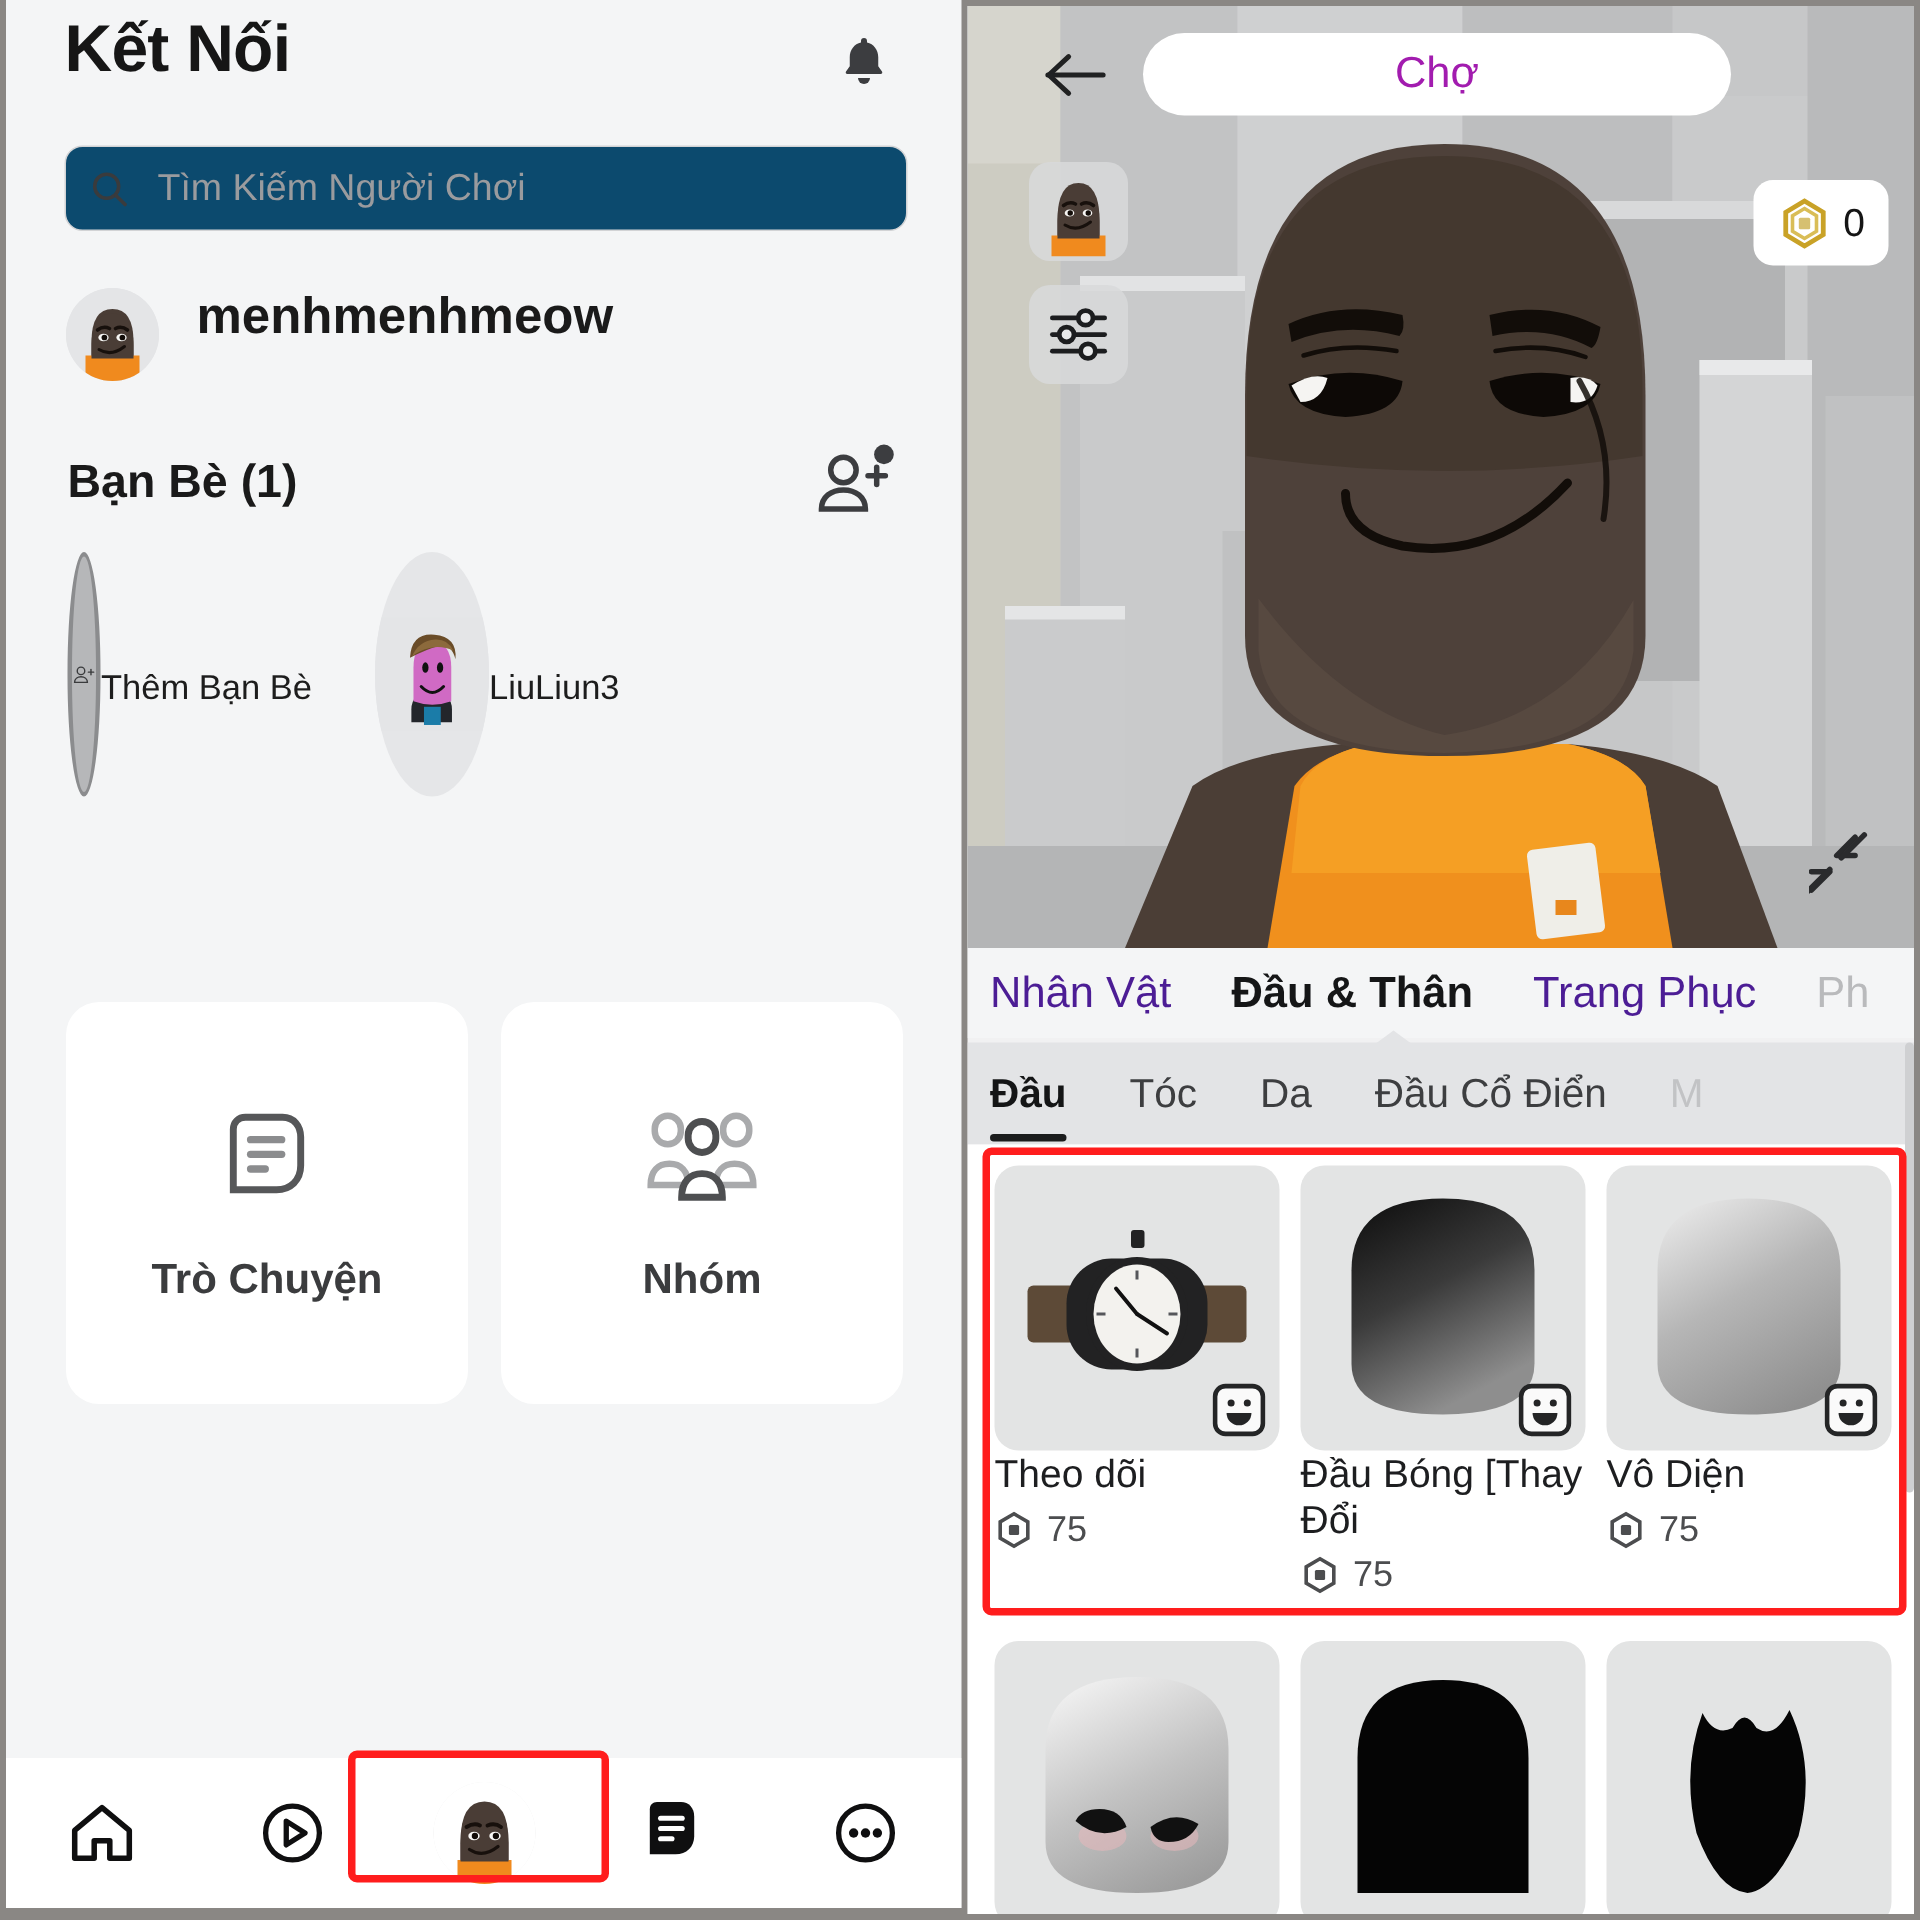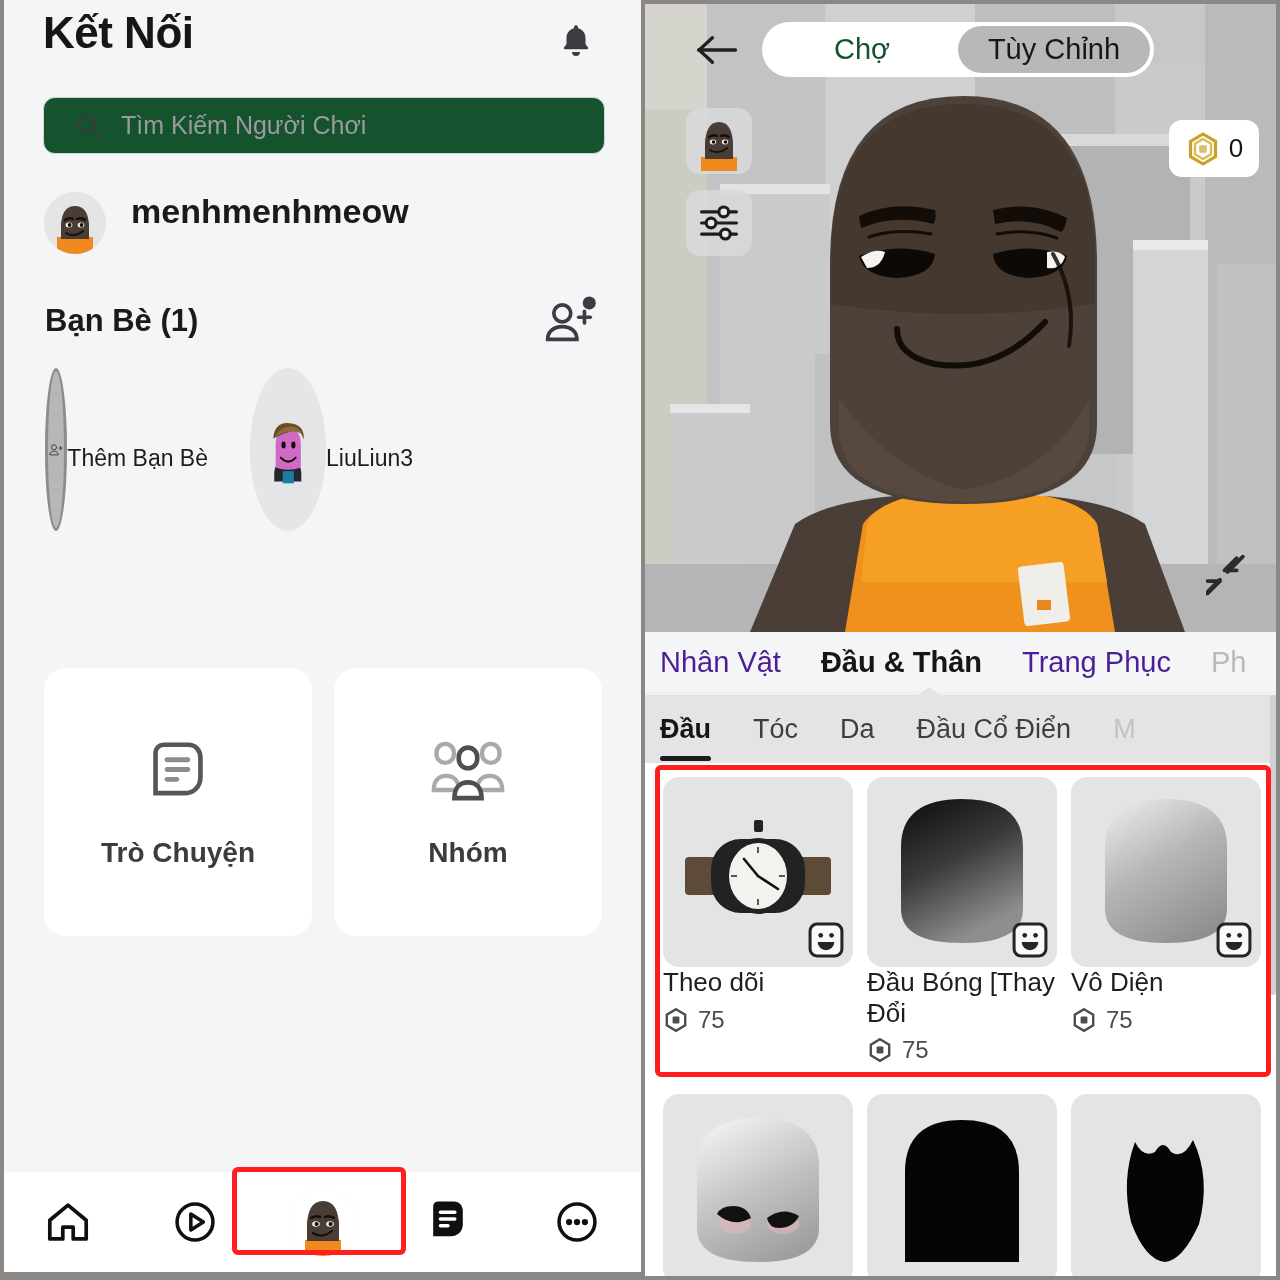--- a/index.html
+++ b/index.html
@@ -23,22 +23,22 @@
     position:absolute; left:39px; top:8px;
     font-size:44px; font-weight:bold; color:#161616; letter-spacing:-0.5px;
   }
   .bell-btn {
     position:absolute; right:40px; top:16px; width:50px; height:50px;
     display:flex; align-items:center; justify-content:center;
   }
 
   .search-box {
     position:absolute; left:39px; top:97px; width:562px; height:57px;
-    background:#14532d; border:1px solid #d2d3d5; border-radius:12px;
-    display:flex; align-items:center; padding-left:30px; gap:17px;
+    background:#0c4a6e; border:1px solid #d2d3d5; border-radius:12px;
+    display:flex; align-items:center; padding-left:14px; gap:17px;
   }
   .search-ph { font-size:25px; color:#9a9b9e; }
 
   .me-row {
     position:absolute; left:40px; top:192px; display:flex; align-items:flex-start; gap:25px;
   }
   .me-avatar {
     width:62px; height:62px; border-radius:50%; overflow:hidden;
     background:#e3e4e6; position:relative;
   }
@@ -92,21 +92,21 @@
     position:absolute; left:0; top:0; width:631px; height:628px; overflow:hidden;
     background:#c4c5c6;
   }
 
   .seg-wrap {
     position:absolute; left:117px; top:18px; width:392px; height:55px;
     background:#fff; border-radius:28px; display:flex; padding:4px; z-index:12;
   }
   .seg {
     flex:1; display:flex; align-items:center; justify-content:center;
-    font-size:29px; border-radius:24px; color:#14532d;
+    font-size:29px; border-radius:24px; color:#a21caf;
   }
   .seg.active { background:#b7b8b9; color:#17181a; font-weight:500; }
   .back-arrow {
     position:absolute; left:48px; top:22px; width:48px; height:48px; z-index:12;
     display:flex; align-items:center; justify-content:center;
   }
   .stage-side-btn {
     position:absolute; left:41px; width:66px; height:66px; border-radius:14px;
     background:rgba(216,217,218,0.85); overflow:hidden; z-index:12;
     display:flex; align-items:center; justify-content:center;
@@ -390,21 +390,20 @@
 
       <div class="back-arrow">
         <svg width="46" height="36" viewBox="0 0 30 22">
           <line x1="3" y1="11" x2="27" y2="11" stroke="#202122" stroke-width="2.2" stroke-linecap="round"></line>
           <polyline points="12,3 3.4,11 12,19" fill="none" stroke="#202122" stroke-width="2.2" stroke-linecap="round" stroke-linejoin="round"></polyline>
         </svg>
       </div>
 
       <div class="seg-wrap">
         <div class="seg">Chợ</div>
-        <div class="seg active">Tùy Chỉnh</div>
       </div>
 
       <div class="stage-side-btn sb-av">
         <svg width="60" height="60" viewBox="0 0 60 60">
           <rect width="60" height="60" fill="none"></rect>
           <path d="M16 36 Q16 11 30 11 Q44 11 44 36 L44 50 L16 50 Z" fill="#4a3d36"></path>
           <rect x="12" y="46" width="36" height="14" fill="#f08a1e"></rect>
           <path d="M16 37 Q16 13 30 13 Q44 13 44 37 L44 48 L16 48 Z" fill="#4a3d36"></path>
           <path d="M20 26 q4 -3 8 -1" stroke="#17100c" stroke-width="2.4" fill="none" stroke-linecap="round"></path>
           <path d="M32 25 q4 -2 8 1" stroke="#17100c" stroke-width="2.4" fill="none" stroke-linecap="round"></path>

